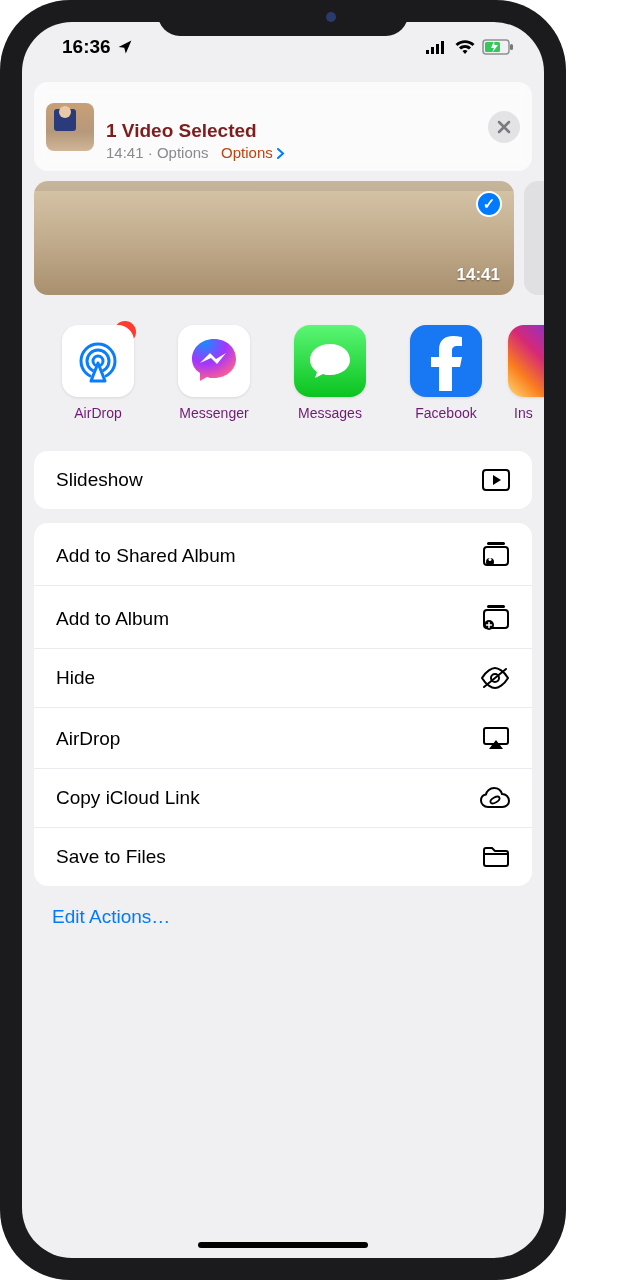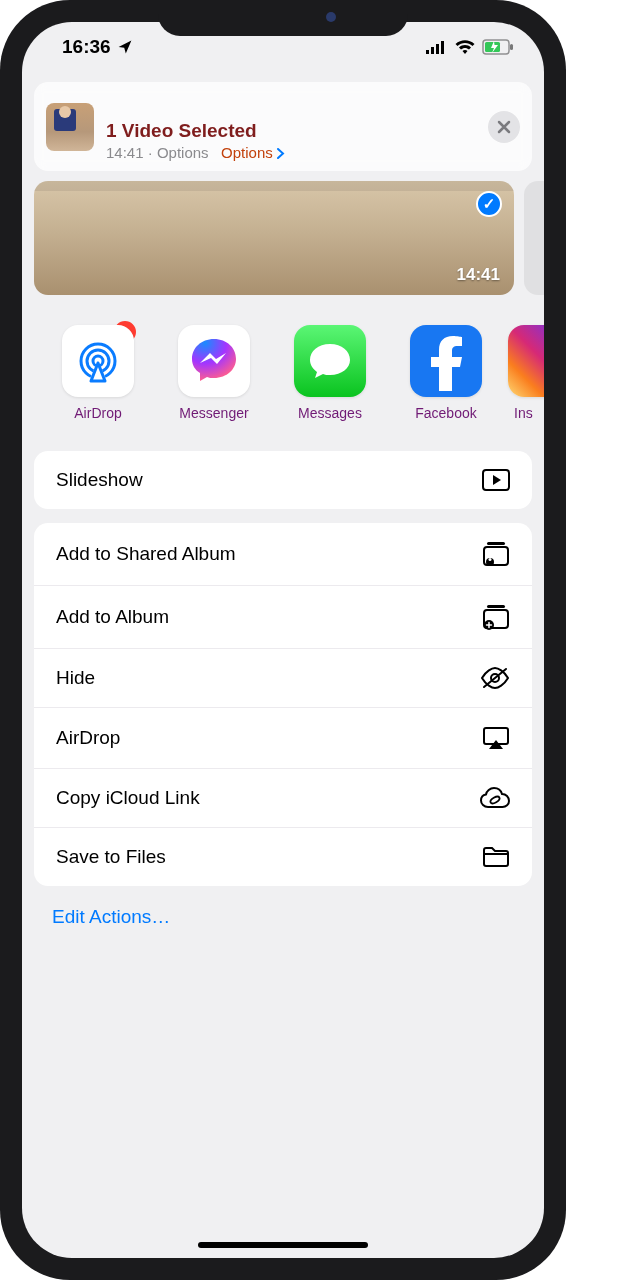--- a/index.html
+++ b/index.html
@@ -167,21 +167,21 @@
     border:2px solid #f0f0f2;
   }
 
   .action-card {
     margin: 14px 12px 0 12px;
     background:#fff;
     border-radius: 14px;
     overflow: hidden;
   }
   .action-row {
-    display:flex; align-items:center; justify-content:space-between;
+    display:flex; align-items:flex-end; justify-content:space-between;
     padding: 18px 22px;
     font-size: 19px;
     color:#000;
     border-top: 1px solid #eceaee;
     position: relative;
   }
   .action-card .action-row:first-child { border-top: none; }
   .action-row svg { flex-shrink:0; }
 
   .edit-actions {

